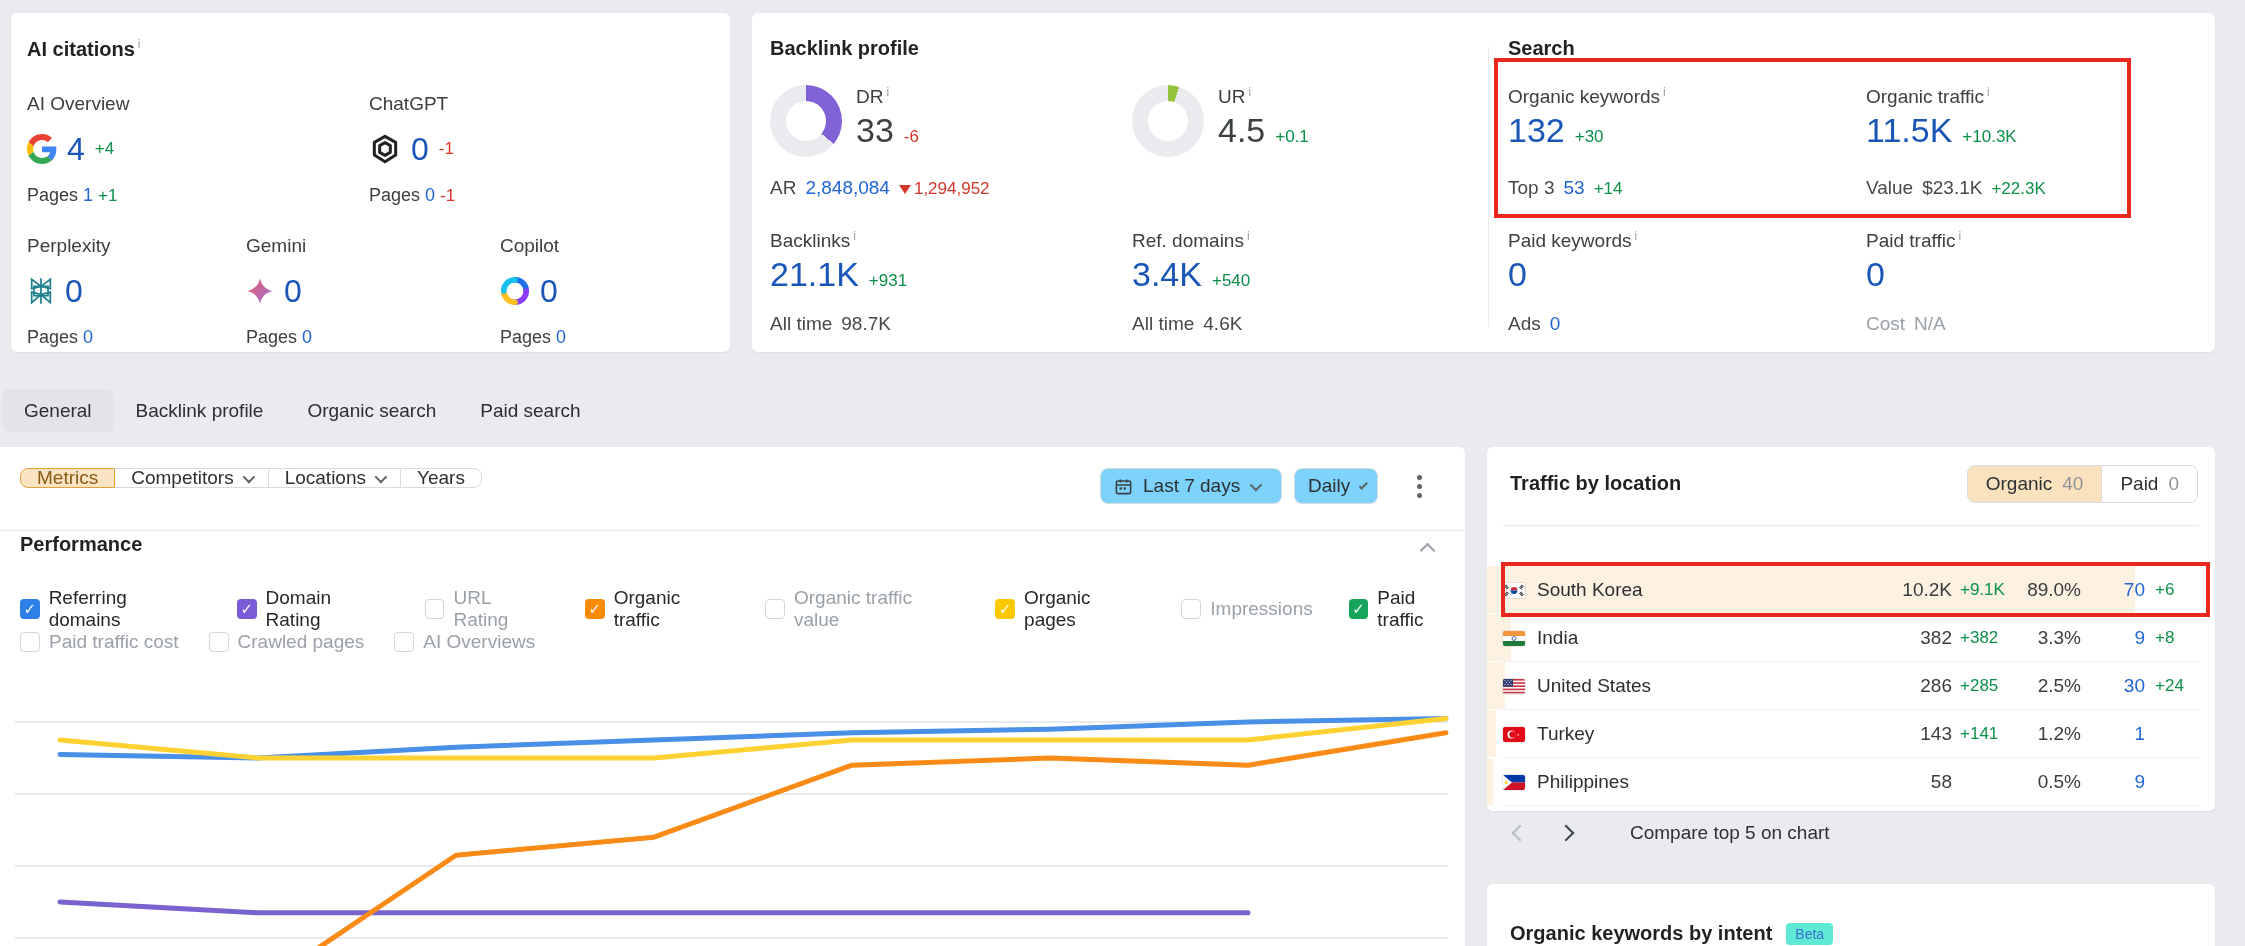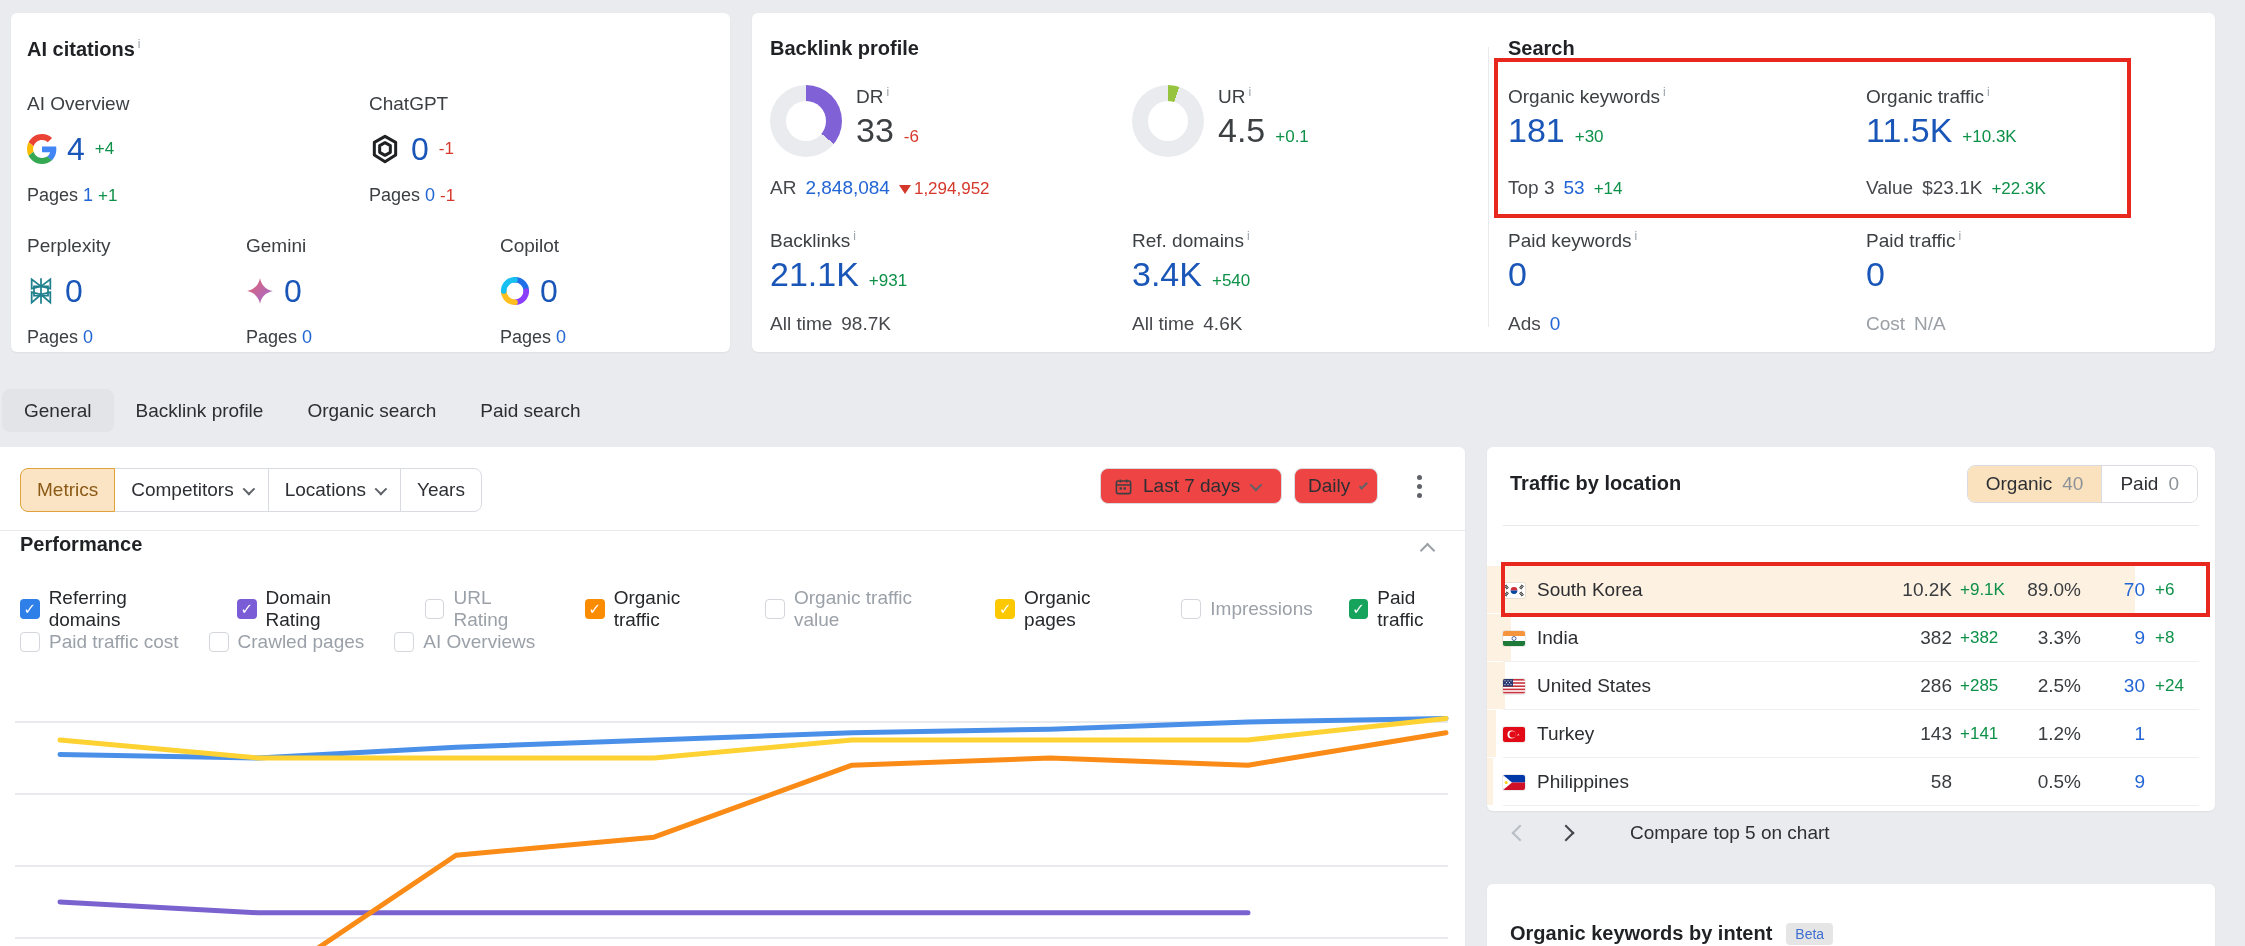--- a/index.html
+++ b/index.html
@@ -39,25 +39,25 @@
   #anno-row    { left:1501px; top:562px; width:709px; height:55px;  }
 
   
   #tabbar { position:absolute; left:0; top:388px; height:44px; display:flex; align-items:center; }
   .tab { font-size:19px; color:#2c2e31; padding:0 22px; height:43px; line-height:43px; border-radius:8px; cursor:pointer; }
   .tab.active { background:#e2e4e8; margin-left:2px; }
 
   
   #card-perf { left:0; top:447px; width:1465px; height:499px; border-radius:0 6px 0 0; overflow:hidden; }
   .tgroup { position:absolute; left:20px; top:21px; display:flex; }
-  .tbtn { border:1px solid #d8dbdf; background:#fff; height:44px; line-height:34px; padding:4px 16px; font-size:19px; color:#2d2f33; margin-left:-1px; display:flex; align-items:center; gap:9px; cursor:pointer; }
+  .tbtn { border:1px solid #d8dbdf; background:#fff; height:20px; line-height:34px; padding:4px 16px; font-size:19px; color:#2d2f33; margin-left:-1px; display:flex; align-items:center; gap:9px; cursor:pointer; }
   .tbtn:first-child { border-radius:8px 0 0 8px; margin-left:0; }
   .tbtn:last-child { border-radius:0 8px 8px 0; }
   .tbtn.active { background:#fbe4c4; border-color:#e2a23b; color:#8a5a16; z-index:1; position:relative; }
-  .rbtn { position:absolute; top:21px; border:1px solid #d8dbdf; border-radius:8px; background:#ef4444; height:36px; display:flex; align-items:center; gap:10px; padding:0 13px; font-size:19px; color:#2d2f33; cursor:pointer; }
+  .rbtn { position:absolute; top:21px; border:1px solid #d8dbdf; border-radius:8px; background:#7dd3fc; height:36px; display:flex; align-items:center; gap:10px; padding:0 13px; font-size:19px; color:#2d2f33; cursor:pointer; }
   .chev { width:9px; height:9px; border-right:2px solid #5f6368; border-bottom:2px solid #5f6368; transform:rotate(45deg) translateY(-2px); display:inline-block; }
   .chev.up { transform:rotate(-135deg); border-color:#9aa0a6; width:11px; height:11px; }
   .kebab { position:absolute; left:1406px; top:26px; width:26px; height:26px; display:flex; flex-direction:column; align-items:center; justify-content:center; gap:4px; cursor:pointer; }
   .kebab i { width:5px; height:5px; border-radius:50%; background:#5f6368; }
   .hline { position:absolute; left:0; right:0; height:1px; background:#e8eaed; }
   #perf-title { position:absolute; left:20px; top:86px; font-size:20px; font-weight:700; color:#1f2124; }
   #perf-collapse { position:absolute; left:1422px; top:95px; cursor:pointer; }
   .cbrow { position:absolute; left:20px; display:flex; gap:36px; align-items:center; }
   #cbrow1 { top:140px; } #cbrow2 { top:184px; gap:30px; }
   .cb-item { display:flex; align-items:center; gap:9px; cursor:pointer; }
@@ -90,21 +90,21 @@
   .locname { width:320px; color:#2c2e31; }
   #loc-pager { position:absolute; left:27px; top:375px; display:flex; align-items:center; gap:34px; }
   .pchev { width:12px; height:12px; border-right:2.5px solid #43464a; border-bottom:2.5px solid #43464a; display:inline-block; cursor:pointer; }
   .pchev.left  { transform:rotate(135deg); border-color:#b9bec6; }
   .pchev.right { transform:rotate(-45deg); }
   #compare-label { font-size:19px; color:#2d2f33; margin-left:24px; }
 
   
   #card-intent { left:1487px; top:884px; width:728px; height:80px; }
   #intent-title { position:absolute; left:23px; top:38px; font-size:20px; font-weight:700; color:#1f2124; display:flex; align-items:center; gap:14px; }
-  .beta { background:#e5e5e5; color:#3f6fd0; font-size:14px; font-weight:400; border-radius:4px; padding:3px 9px; }
+  .beta { background:#5eead4; color:#3f6fd0; font-size:14px; font-weight:400; border-radius:4px; padding:3px 9px; }
 </style>
 </head>
 <body>
 
 <div class="card" id="card-ai">
   <div class="card-title" style="left:16px; top:24px;"><span>AI citations</span><sup class="info">i</sup></div>
   <div id="ai-items">
       <div class="ai-item" style="left: 16px; top: 80px;">
         <div class="ai-name">AI Overview</div>
         <div class="ai-val">
@@ -235,21 +235,21 @@
       <span>All time</span>
       <span>4.6K</span>
     </div>
 
   <div class="divider-v" style="left:736px; top:34px; height:280px;"></div>
 
   <div class="card-title" style="left:756px; top:24px;">Search</div>
 
   <div class="stat-label" style="left:756px; top:72px;"><span>Organic keywords</span><sup class="info">i</sup></div>
   <div class="stat-big" style="left:756px; top:98px;">
-      <span>181</span>
+      <span>132</span>
       <span class="delta green">+30</span>
     </div>
   <div class="stat-sub" style="left:756px; top:164px;">
       <span>Top 3</span>
       <span class="blue">53</span>
       <span class="delta green">+14</span>
     </div>
 
   <div class="stat-label" style="left:1114px; top:72px;"><span>Organic traffic</span><sup class="info">i</sup></div>
   <div class="stat-big" style="left:1114px; top:98px;">

